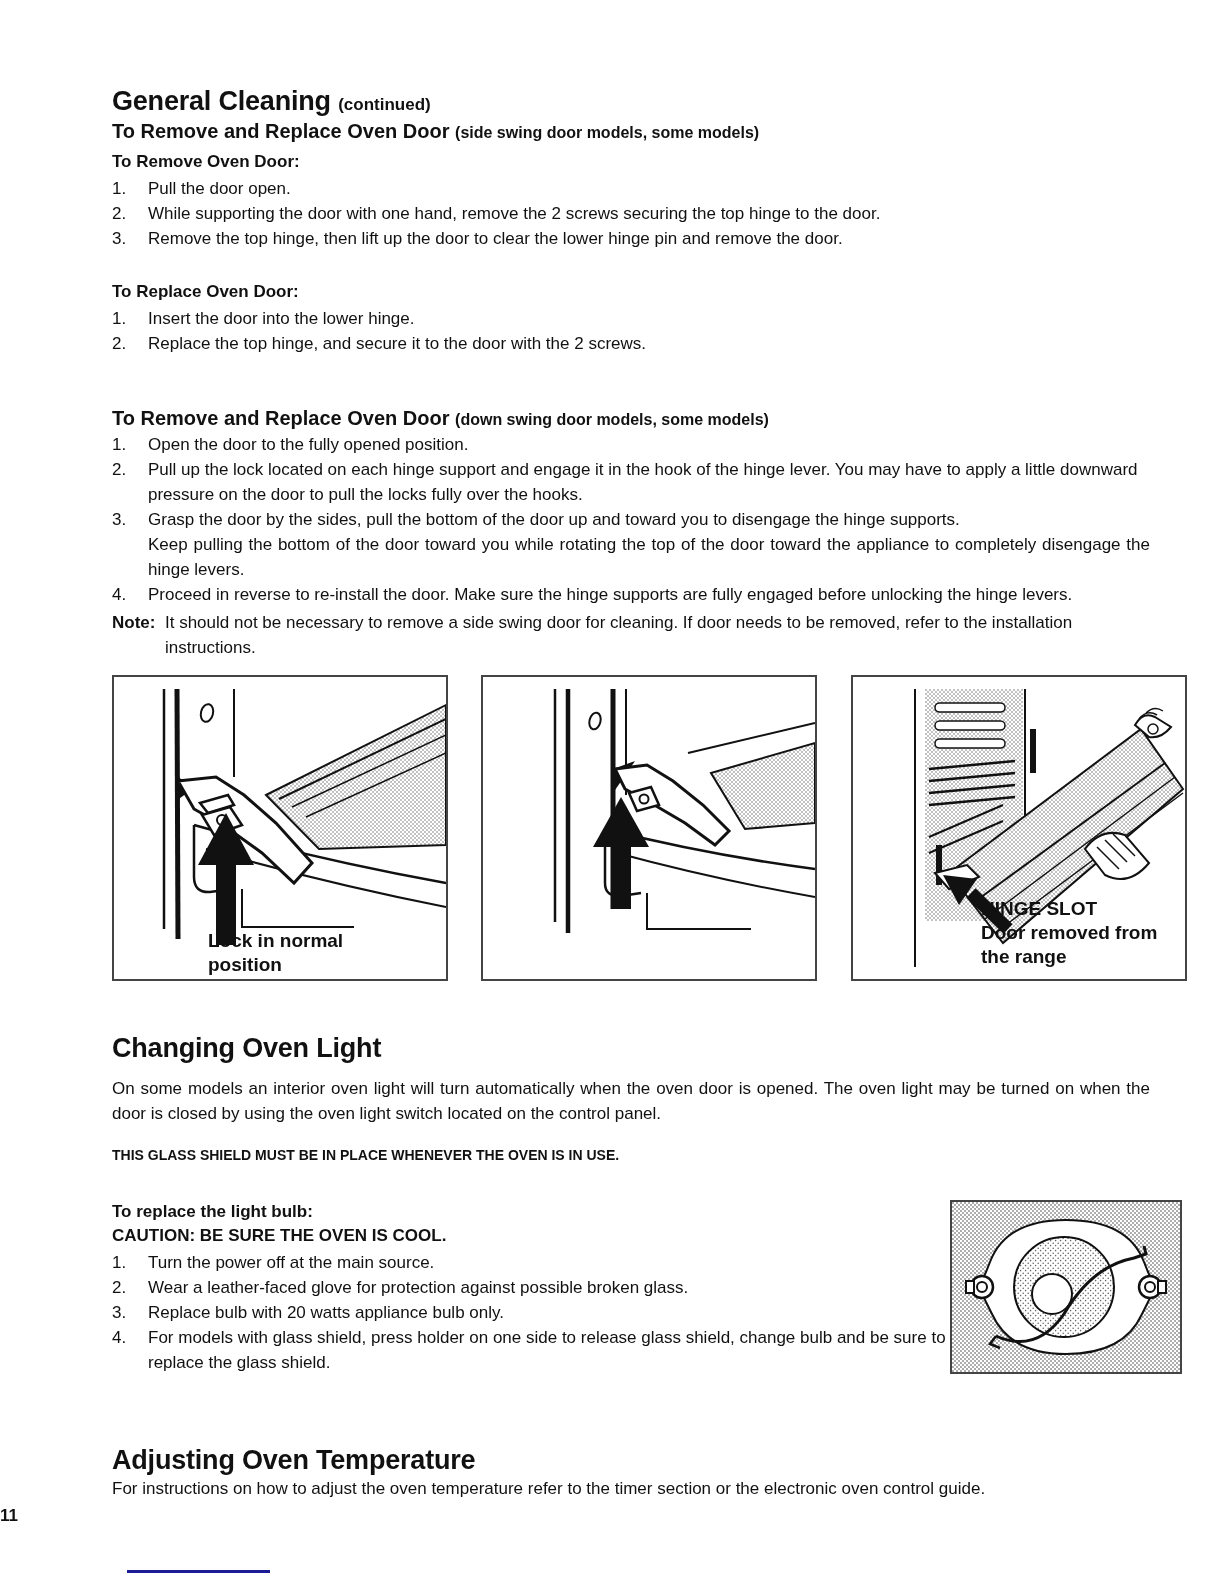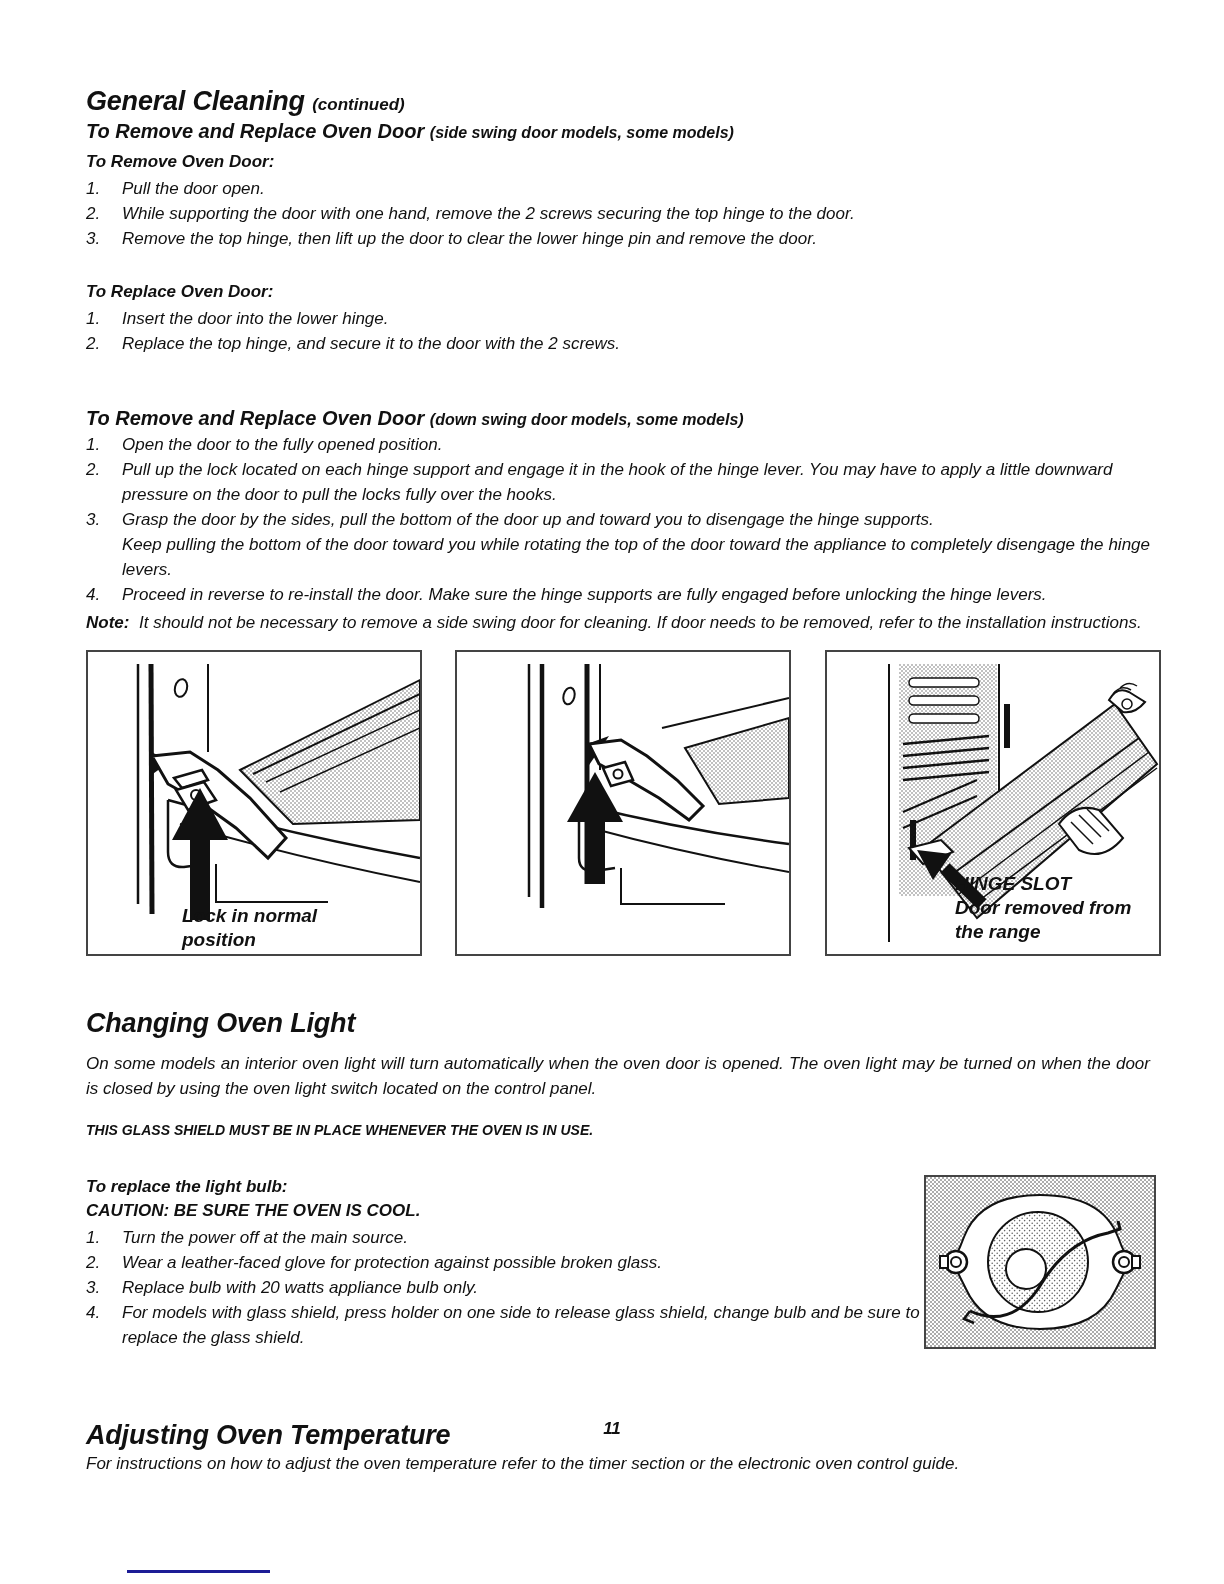--- a/index.html
+++ b/index.html
@@ -4,23 +4,22 @@
 <style>
   * { box-sizing: border-box; }
   html, body { margin: 0; padding: 0; background: #e8e8e8; }
   .page {
     position: relative;
     width: 1224px; height: 1584px;
     margin: 0 auto;
     background: #ffffff;
     font-family: "Liberation Sans", sans-serif;
     color: #111;
-    padding: 86px 74px 0 86px;
+    padding: 86px 74px 0 112px;
     overflow: hidden;
-    font-style: italic;
   }
   h1, h2, h3, p, ol { margin: 0; padding: 0; }
   .h1 { font-size: 27px; font-weight: bold; letter-spacing: -0.2px; }
   .h1 .suffix { font-size: 17px; font-weight: bold; letter-spacing: 0; }
   .h2 { font-size: 20px; font-weight: bold; margin-top: 3px; }
   .h2 .suffix { font-size: 16px; font-weight: bold; }
   .h3 { font-size: 17px; font-weight: bold; margin-top: 7px; line-height: 24px; }
   .body-txt { font-size: 17px; line-height: 25px; }
   ol.steps { list-style: none; counter-reset: step; margin: 2px 0 0 0; padding: 0; }
   ol.steps li { counter-increment: step; position: relative; padding-left: 36px;
@@ -46,22 +45,22 @@
   .para-justify { text-align: justify; margin-top: 12px; }
   .para { margin-top: 0; }
   .warning { font-size: 14px; font-weight: bold; margin-top: 21px; }
 
   .bulb-row { display: flex; justify-content: space-between; margin-top: 37px; }
   .bulb-left { flex: 0 0 838px; }
   .bulb-fig { position: relative; width: 232px; height: 174px;
               border: 2px solid #444; background: #fff; margin-right: 2px; }
 
   .temp-title { margin-top: 70px; }
-  .page-num { position: absolute; left: 0; top: 1419px; width: 100%;
-              text-align: center; font-size: 17px; font-weight: bold; }
+  .page-num { position: absolute; left: 0; top: 1506px; width: 100%;
+              font-size: 17px; font-weight: bold; }
   .accent-line { position: absolute; left: 127px; top: 1570px; width: 143px; height: 3px; }
 </style>
 </head>
 <body>
 
 <div class="page">
 
   <h1 class="h1"><span>General Cleaning</span>
     <span class="suffix">(continued)</span></h1>
 

